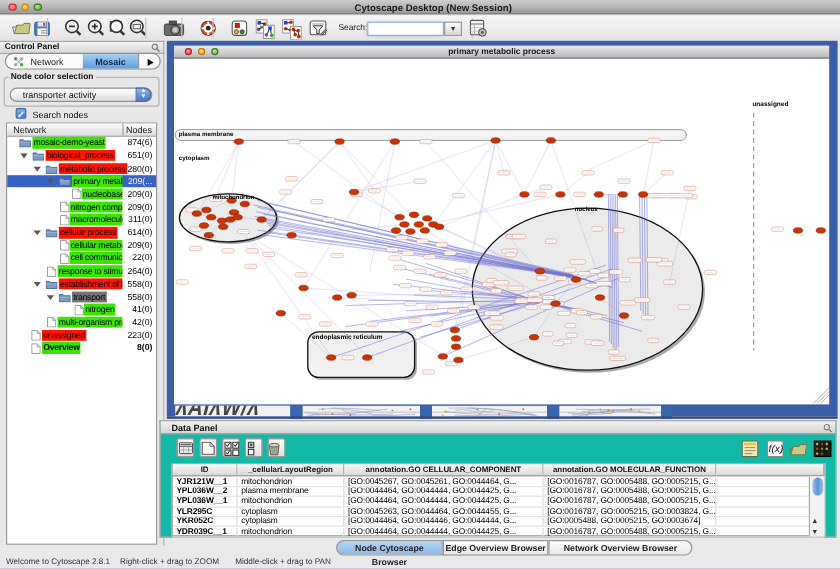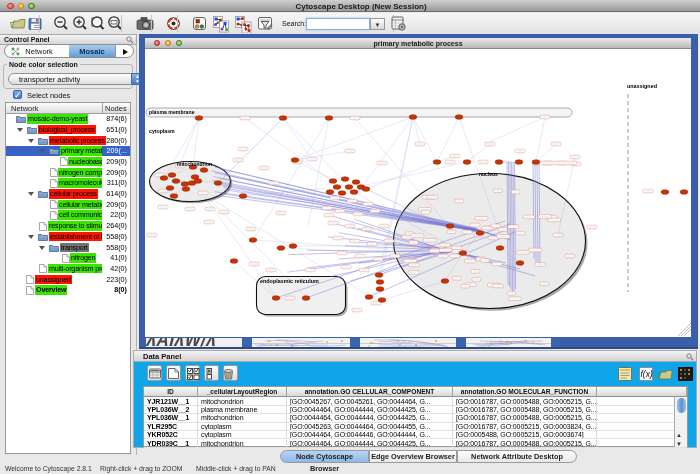--- a/index.html
+++ b/index.html
@@ -8,34 +8,34 @@
 .title{top:1.5px;left:22px;width:678px;text-align:center;font-size:8px;font-weight:bold;color:#1a1a1a;}
 .toolbar{left:0;top:13px;width:700px;height:21px;background:linear-gradient(#f6f6f6,#e3e3e3);}
 .sep{top:15px;height:17px;width:1px;background:#c4c4c4;}
 .srch{font-size:7px;color:#111;}
 .sbox{left:306px;top:18px;width:64px;height:12px;background:#fff;border:1px solid #8ab0d8;box-shadow:0 0 2px #9cc0e8;}
 .sdrop{left:370px;top:18px;width:15px;height:12px;background:linear-gradient(#fdfdfd,#d8d8d8);border:1px solid #999;font-size:6px;text-align:center;line-height:12px;color:#333;}
 .phead{background:linear-gradient(#f3f3f3,#d6d6d6);border:1px solid #a8a8a8;border-left:none;font-size:7px;font-weight:bold;color:#111;}
 .tabbar{left:4px;top:44px;width:130px;height:14px;background:#fbfbfb;border:1px solid #8f8f8f;border-radius:7px;overflow:hidden;font-size:7.5px;}
 .gbox{left:3px;top:64px;width:130px;height:25px;border:1px solid #b5b5b5;border-radius:3px;}
 .glabel{left:7px;top:60.5px;background:#e7e7e7;padding:0 2px;font-size:7px;font-weight:bold;color:#111;}
-.dd{left:8px;top:73px;width:137px;height:12px;background:linear-gradient(#fff,#dcdcdc);border:1px solid #909090;border-radius:6px;font-size:7.5px;color:#111;}
+.dd{left:8px;top:73px;width:119px;height:12px;background:linear-gradient(#fff,#dcdcdc);border:1px solid #909090;border-radius:6px;font-size:7.5px;color:#111;}
 .ddbtn{position:absolute;right:0px;top:-1px;width:13px;height:12px;background:linear-gradient(#8cb6e8,#4379c2);border-radius:0 6px 6px 0;border:1px solid #3d6cb0;color:#fff;font-size:5px;text-align:center;line-height:5px;}
 .cb{left:13px;top:90px;width:9px;height:9px;background:linear-gradient(#7db1e8,#3f7ec9);border:1px solid #2f62a8;border-radius:2px;color:#fff;font-size:8px;line-height:9px;text-align:center;font-weight:bold;}
 .tree{left:5px;top:102px;width:126px;height:352px;background:#fff;border:1px solid #9a9a9a;}
 .thead{left:0;top:0;width:124px;height:10.5px;background:linear-gradient(#fdfdfd,#dcdcdc);border-bottom:1px solid #a0a0a0;font-size:7.5px;color:#222;}
 .trow{left:0;width:124px;height:10.7px;font-size:7.2px;white-space:nowrap;}
 .tlabel{position:absolute;top:0.5px;padding:0 1px;height:9.5px;line-height:9.5px;overflow:hidden;letter-spacing:-0.2px;}
 .tnum{position:absolute;top:0.5px;right:3px;height:9.5px;line-height:9.5px;font-size:7.2px;color:#000;}
 .arr{position:absolute;top:3.5px;width:0;height:0;border-left:3.2px solid transparent;border-right:3.2px solid transparent;border-top:4.5px solid #555;}
 .win{left:139px;top:34px;width:559px;height:313px;background:#3a5fa8;}
 .wtitle{left:6px;top:4px;width:546px;height:10.5px;background:linear-gradient(#e9e9e9,#b9b9b9);border-bottom:1px solid #8a8a8a;}
 .wtl{width:5.8px;height:5.8px;border-radius:50%;top:2.2px;}
 .canvas{left:6px;top:14.5px;width:546px;height:288px;background:#fff;}
-.dpanel{left:133px;top:350px;width:564px;height:98px;background:#0ea5e9;border:1px solid #aaa;}
+.dpanel{left:133px;top:350px;width:564px;height:98px;background:#14b8a6;border:1px solid #aaa;}
 .dhead{left:0;top:0;width:562px;height:11px;background:linear-gradient(#f3f3f3,#d4d4d4);border-bottom:1px solid #a8a8a8;font-size:7.5px;font-weight:bold;color:#111;}
 .dtb{position:absolute;border:1px solid #999;border-radius:2px;background:linear-gradient(#fcfcfc,#e0e0e0);width:15px;height:16px;top:14px;}
 .dtable{left:9px;top:35px;width:545px;height:61px;background:#fff;border:1px solid #999;}
 .dth{position:absolute;top:0;height:9.5px;background:linear-gradient(#fbfbfb,#d8d8d8);border-right:1px solid #a0a0a0;border-bottom:1px solid #909090;font-size:6.6px;font-weight:bold;color:#111;text-align:center;line-height:9.5px;overflow:hidden;}
 .dtr{position:absolute;height:8.4px;font-size:7px;letter-spacing:-0.12px;line-height:8.4px;border-bottom:1px solid #e2e2e2;white-space:nowrap;overflow:hidden;}
 .dtd{position:absolute;top:0;height:8.4px;border-right:1px solid #dadada;padding-left:3px;overflow:hidden;}
 .btab{position:absolute;top:450px;height:13px;border:1px solid #9a9a9a;background:linear-gradient(#fdfdfd,#e8e8e8);font-size:7.3px;font-weight:bold;color:#222;text-align:center;line-height:12px;}
 .sbartxt{position:absolute;top:465px;font-size:6.8px;color:#333;}
 .icon{position:absolute;}
 </style></head><body>
@@ -181,21 +181,21 @@
     <circle cx="7" cy="7" r="1.4" fill="#3a3"></circle>
     <path d="M2 2 L7 7 M7 2 L2 7" stroke="#888" stroke-width="0.7"></path>
   </svg>
 <div class="abs gbox"></div>
 <div class="abs glabel">Node color selection</div>
 <div class="abs dd">
     <span style="position:absolute;left:10px;top:1px;">transporter activity</span>
     <div class="ddbtn">▲<br>▼</div>
   </div>
 <div class="abs cb">✓</div>
-<div class="abs" style="left:27px;top:90.5px;font-size:7.5px;color:#111;">Select nodes</div>
+<div class="abs" style="left:27px;top:90.5px;font-size:7.5px;color:#111;">Search nodes</div>
 <div class="abs tree">
 <div class="abs thead">
       <span style="position:absolute;left:5px;top:1px;">Network</span>
       <span style="position:absolute;left:99px;top:1px;">Nodes</span>
       <div style="position:absolute;left:96px;top:0;width:1px;height:10px;background:#a0a0a0;"></div>
     </div>
 <div class="abs trow" style="top:10.6px;">
 <svg width="10" height="8" viewBox="0 0 10 8" style="position:absolute;top:1.5px;left:10px">
         <path d="M0.5 7.5 L0.5 1.5 L3.5 1.5 L4.5 2.5 L9.5 2.5 L9.5 7.5 Z" fill="#7d9cc4" stroke="#44689a" stroke-width="0.8"></path>
         <path d="M0.5 3.8 L9.5 3.8" stroke="#9ab4d4" stroke-width="0.8"></path>
@@ -1205,15 +1205,15 @@
 </div>
 <div style="position:absolute;right:0;top:10px;width:13px;height:50px;background:#f2f2f2;border-left:1px solid #aaa;">
         <div style="position:absolute;left:1.5px;top:1px;width:9px;height:15px;border-radius:5px;background:linear-gradient(90deg,#9fc2ea,#5b93d6,#9fc2ea);"></div>
         <div style="position:absolute;left:1px;bottom:9px;font-size:6px;color:#333;">▲</div>
         <div style="position:absolute;left:1px;bottom:0px;font-size:6px;color:#333;">▼</div>
       </div>
 </div>
 </div>
 <div class="btab" style="left:280px;width:89px;background:linear-gradient(#b8d4f2,#8db9e8);border-radius:7px 0 0 7px;">Node Cytoscape Browser</div>
 <div class="btab" style="left:369px;width:88px;">Edge Overview Browser</div>
-<div class="btab" style="left:457px;width:120px;border-radius:0 7px 7px 0;">Network Attribute Desktop</div>
+<div class="btab" style="left:457px;width:120px;border-radius:0 7px 7px 0;">Network Overview Browser</div>
 <div class="sbartxt" style="left:5px;">Welcome to Cytoscape 2.8.1</div>
 <div class="sbartxt" style="left:100px;">Right-click + drag to ZOOM</div>
 <div class="sbartxt" style="left:196px;">Middle-click + drag to PAN</div>
 </body></html>

